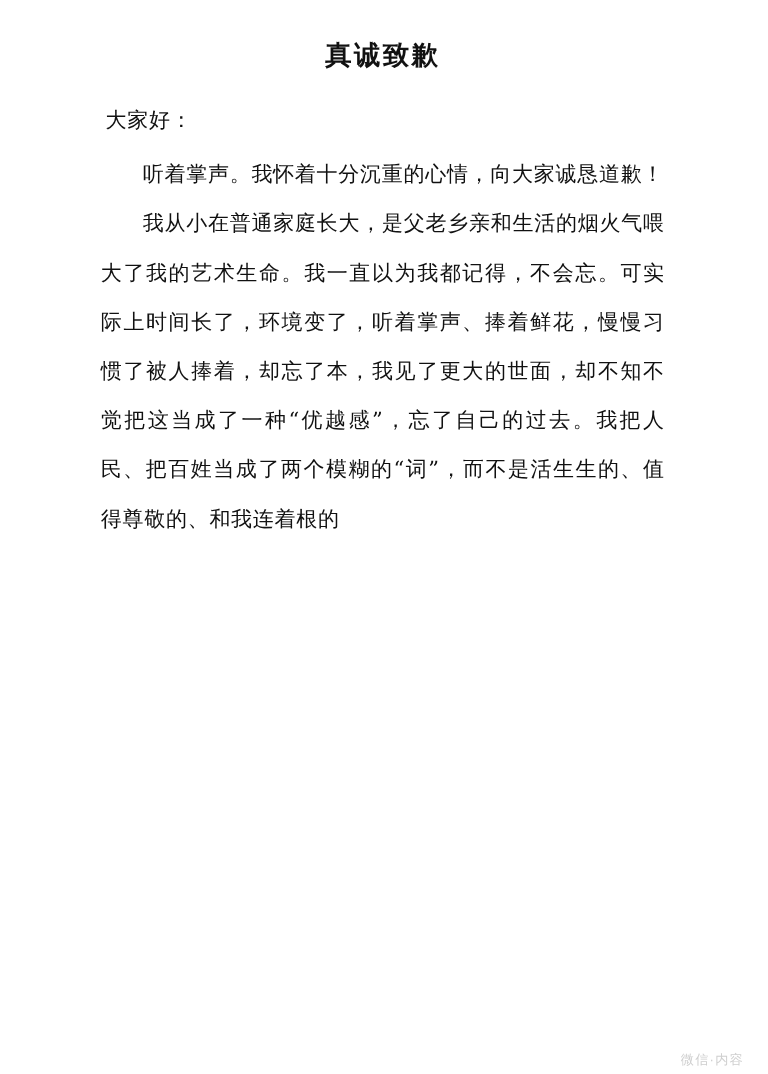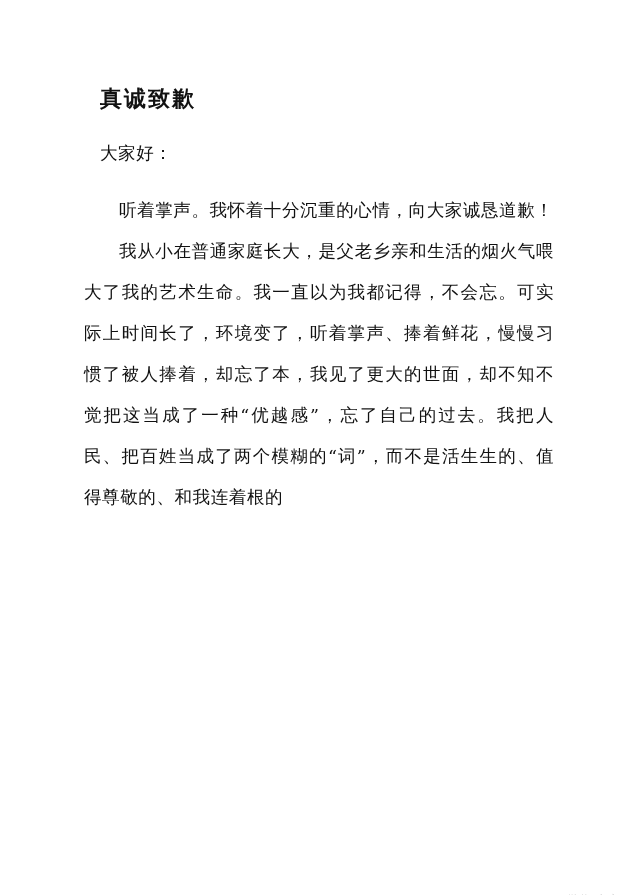--- a/index.html
+++ b/index.html
@@ -16,37 +16,38 @@
   }
   .page {
     position: relative;
     width: 640px;
     height: 895px;
     box-sizing: border-box;
     padding: 0 86px 0 84px;
     background: #ffffff;
   }
   .doc-title {
-    margin: 16px;
-    padding-top: 68px;
+    margin: 0;
+    padding-top: 32px;
+    text-align: center;
     font-size: 22px;
     font-weight: bold;
     letter-spacing: 2px;
     line-height: 1.3;
   }
   .body-text {
     margin-top: 20px;
     font-size: 17.5px;
     line-height: 41px;
     text-align: justify;
     text-justify: inter-ideograph;
     letter-spacing: 0.6px;
   }
   .salutation {
-    margin: 16px;
+    margin: 4px;
     text-indent: 0;
   }
   .para {
     margin: 0;
     text-indent: 2em;
   }
   .clip-bottom {
     position: absolute;
     left: 0;
     bottom: 0;

